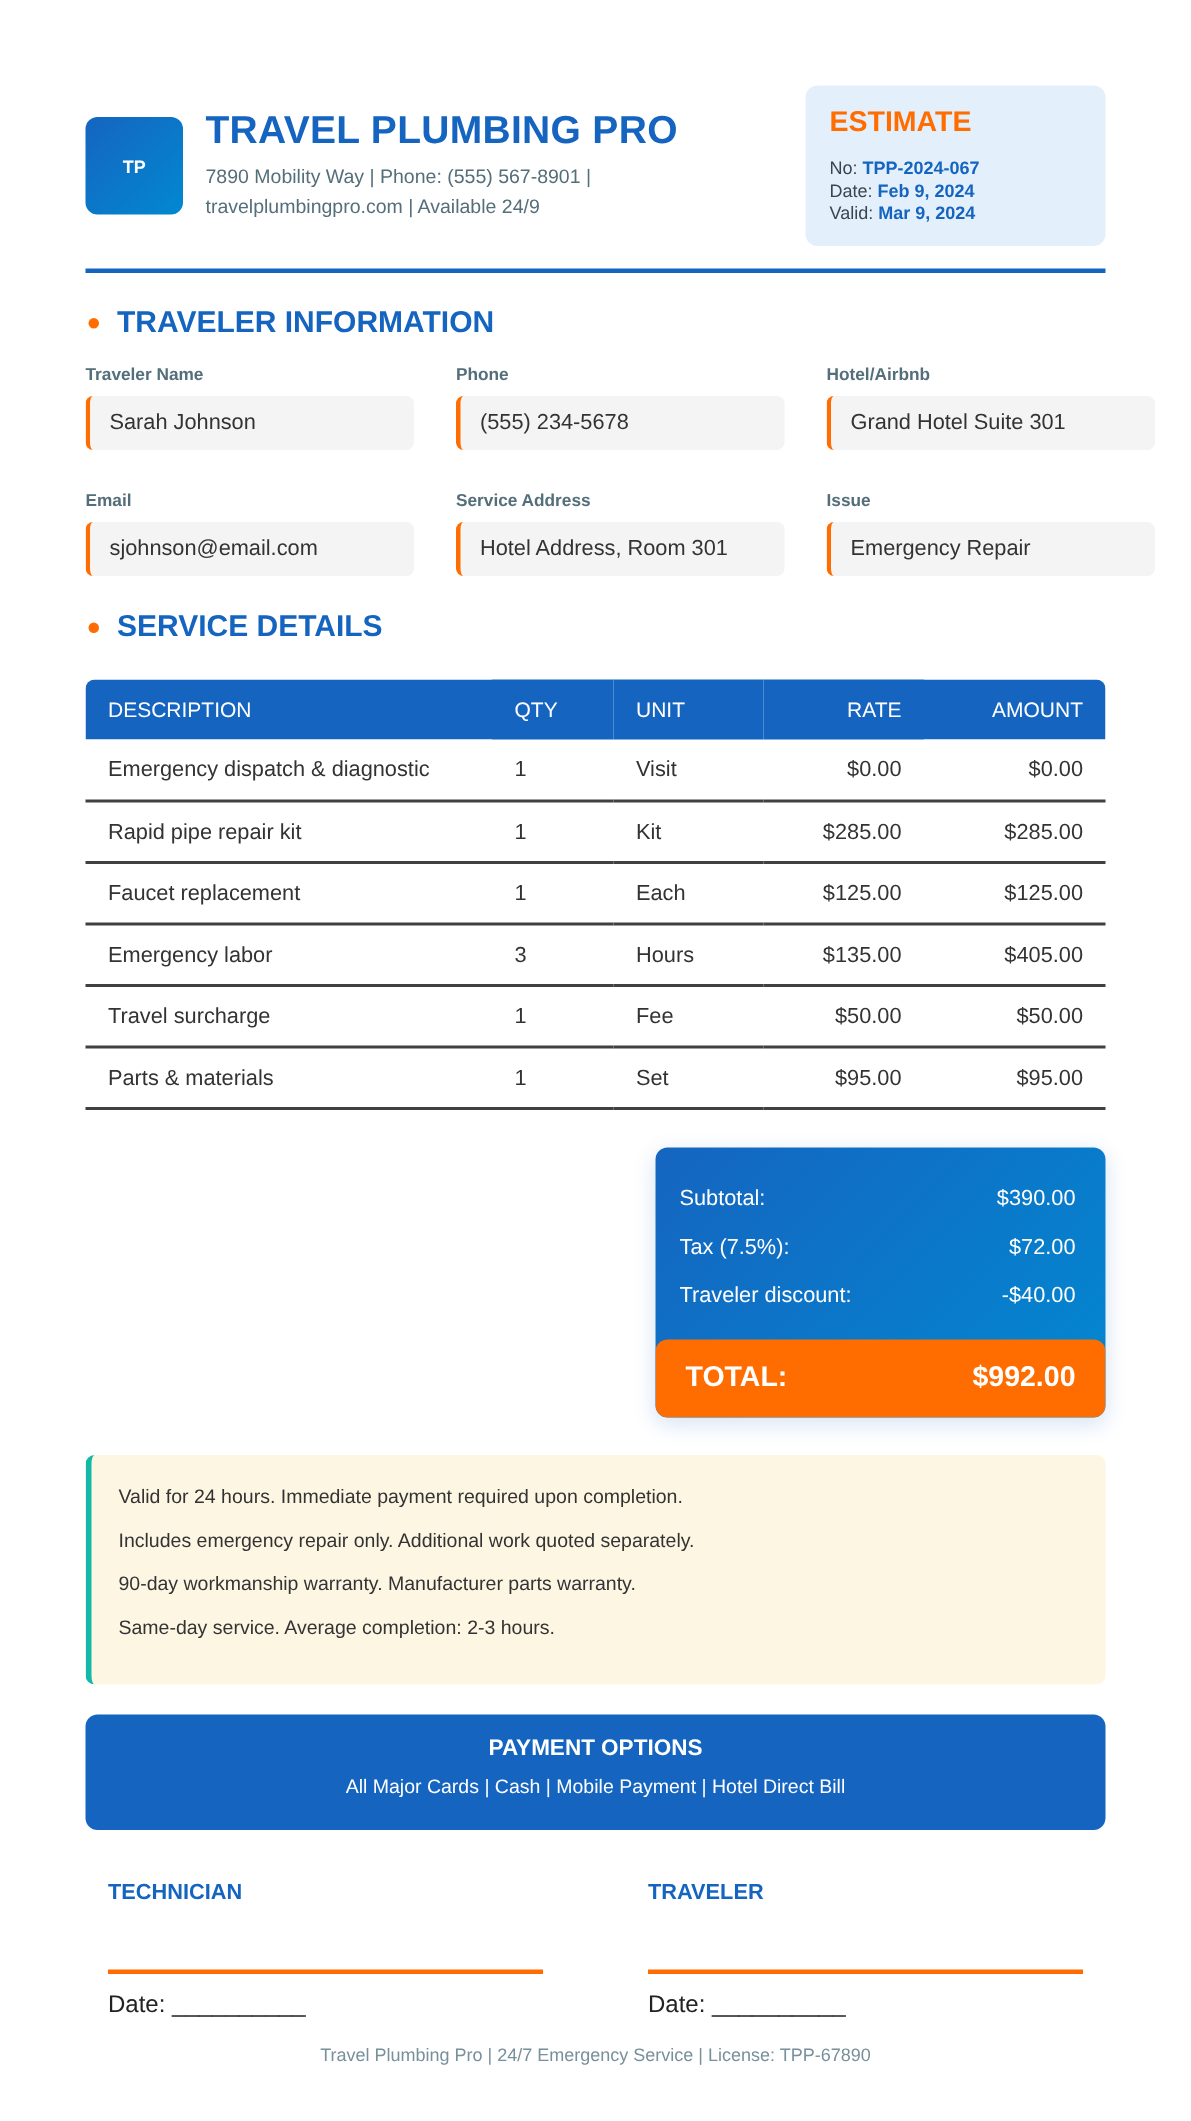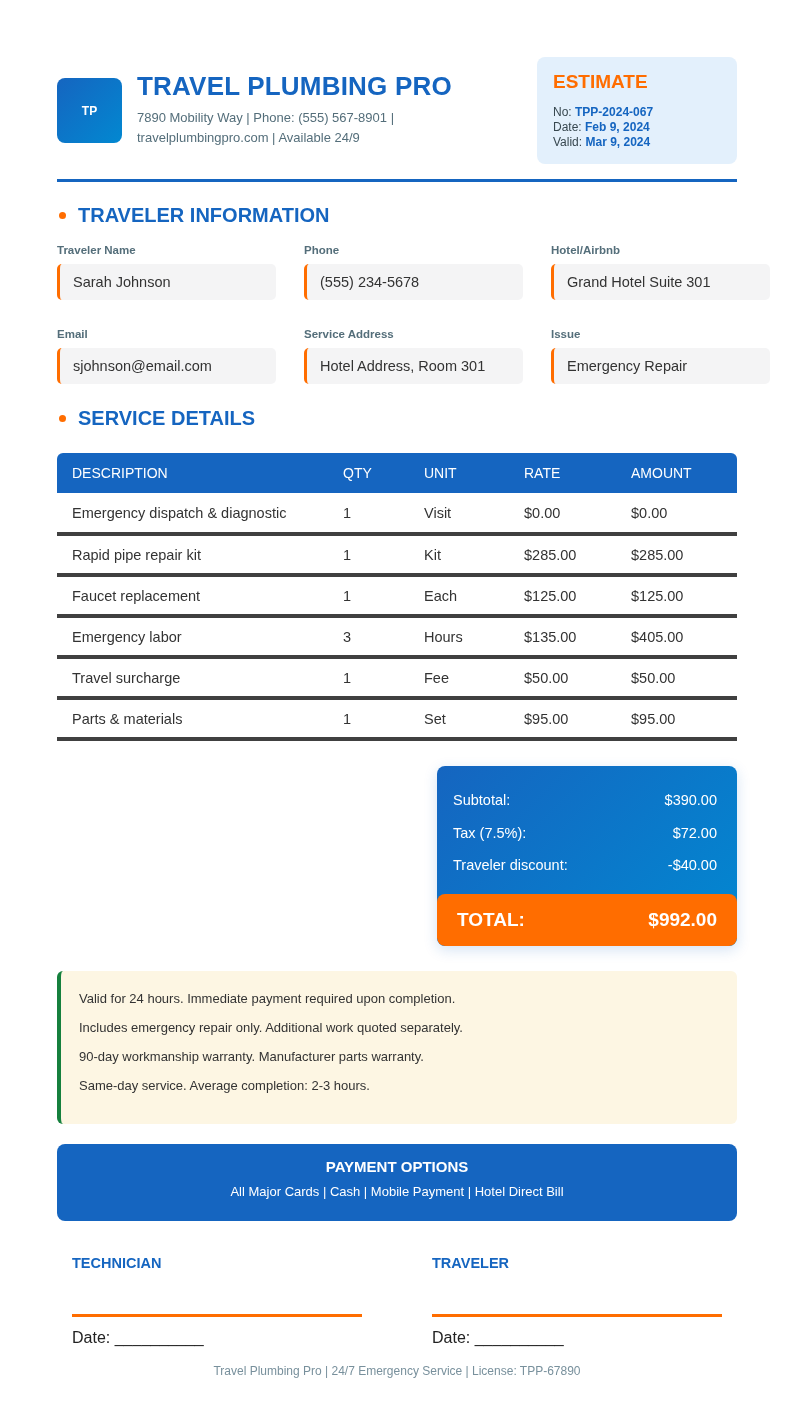--- a/index.html
+++ b/index.html
@@ -26,31 +26,31 @@
 
   .info-grid { display: grid; grid-template-columns: repeat(3, 219px); column-gap: 12px; row-gap: 12px; margin-top: 16px; gap: 28px; }
   .field-label { font-size: 11.5px; font-weight: bold; color: #546e7a; height: 14px; }
   .field-value { margin-top: 6px; height: 36px; background: #f4f4f5; border-left: 3px solid #ff6d00; border-radius: 5px; font-size: 14.5px; padding-left: 13px; display: flex; align-items: center; color: #333; }
 
   table { width: 680px; border-collapse: collapse; margin-top: 22px; }
   thead tr { background: #1565c0; color: #fff; }
   th { font-size: 14px; font-weight: normal; height: 40px; text-align: left; padding: 0 15px; }
   th:first-child { border-top-left-radius: 6px; }
   th:last-child { border-top-right-radius: 6px; }
-  td { font-size: 14.5px; height: 41px; padding: 0 15px; border-bottom: 4px solid #404040; color: #333; }
-  .r { }
+  td { font-size: 14.5px; height: 41px; padding: 0 15px; border-bottom: 2px solid #404040; color: #333; }
+  .r { text-align: right; }
   .c-desc { width: 271px; } .c-qty { width: 81px; } .c-unit { width: 100px; } .c-rate { width: 107px; } .c-amt { width: 121px; }
 
   .totals-wrap { display: flex; justify-content: flex-end; margin-top: 25px; }
   .totals { width: 300px; height: 180px; border-radius: 8px; background: linear-gradient(135deg, #1565c0, #0288d1); box-shadow: 0 4px 14px rgba(21,101,192,0.18); overflow: hidden; color: #fff; }
   .totals-rows { padding: 26px 20px 0 16px; height: 128px; }
   .t-row { display: flex; justify-content: space-between; font-size: 14.5px; height: 32.5px; }
   .grand { height: 52px; background: #ff6d00; border-radius: 8px; display: flex; justify-content: space-between; align-items: center; padding: 0 20px; font-size: 19px; font-weight: bold; }
 
-  .notes { margin-top: 25px; height: 153px; background: #fdf6e3; border-left: 4px solid #15803d; border-radius: 6px; padding: 20px 0 0 18px; }
+  .notes { margin-top: 25px; height: 153px; background: #fdf6e3; border-left: 4px solid #14b8a6; border-radius: 6px; padding: 20px 0 0 18px; }
   .note { font-size: 13px; color: #333; line-height: 15px; margin-bottom: 14px; }
 
   .payment { margin-top: 20px; height: 77px; background: #1565c0; border-radius: 8px; color: #fff; text-align: center; padding-top: 14px; }
   .payment-title { font-size: 15px; font-weight: bold; }
   .payment-text { font-size: 13px; margin-top: 9px; }
 
   .signatures { display: flex; justify-content: space-between; margin-top: 34px; padding: 0 15px; }
   .sig { width: 290px; }
   .sig-title { color: #1565c0; font-weight: bold; font-size: 14.5px; height: 17px; }
   .sig-line { height: 3px; background: #ff6d00; margin-top: 42px; }

